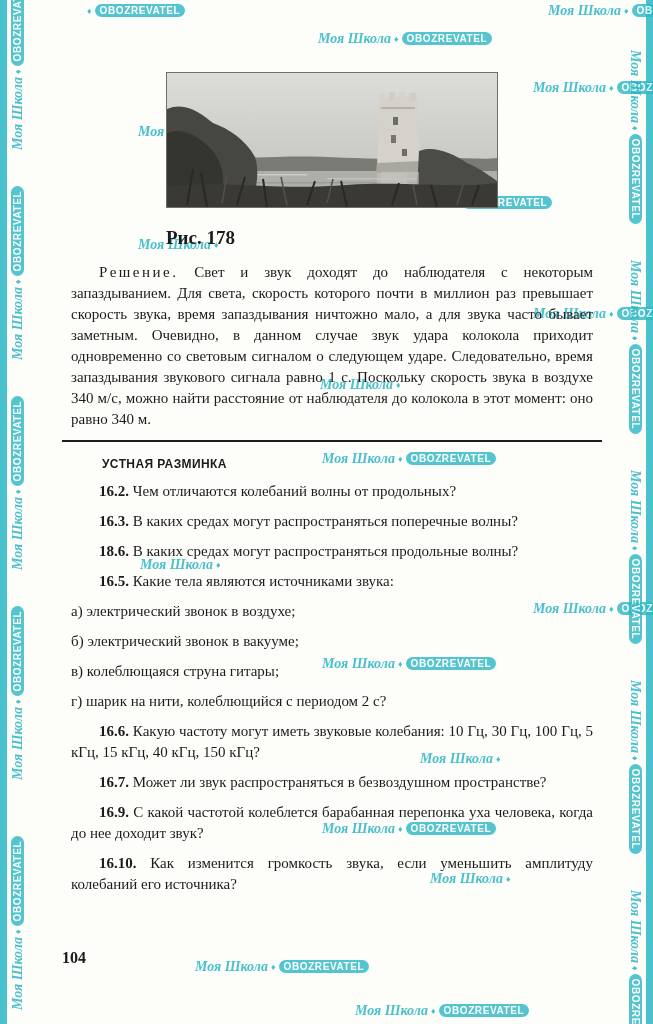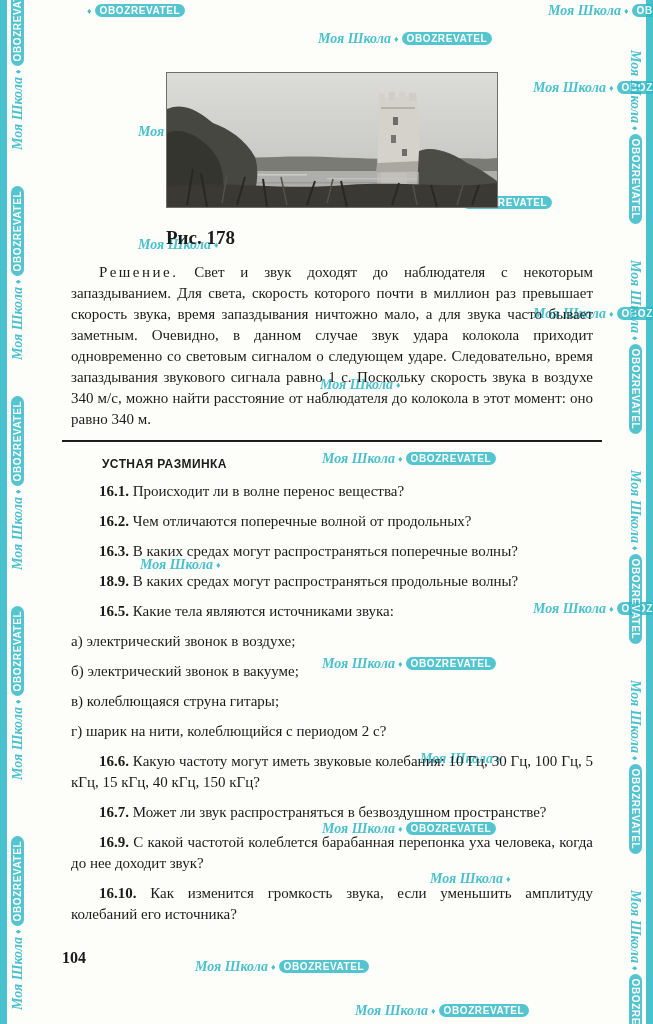--- a/index.html
+++ b/index.html
@@ -191,24 +191,23 @@
       </svg>
       <div id="figcaption">Рис. 178</div>
     </div>
 
     <p id="solution" class="body-text"><span class="solution-lead">Решение.</span> <span>Свет и звук доходят до наблюдателя с некоторым запаздыванием. Для света, скорость которого почти в миллион раз превышает скорость звука, время запаздывания ничтожно мало, а для звука часто бывает заметным. Очевидно, в данном случае звук удара колокола приходит одновременно со световым сигналом о следующем ударе. Следовательно, время запаздывания звукового сигнала равно 1 с. Поскольку скорость звука в воздухе 340 м/с, можно найти расстояние от наблюдателя до колокола в этот момент: оно равно 340 м.</span></p>
 
     <hr id="divider">
 
     <div id="section-title">УСТНАЯ РАЗМИНКА</div>
 
-    <p class="q body-text"><b class="qnum">16.1.</b> <span>Происходит ли в волне перенос вещества?</span></p>
-    <p class="q body-text"><b class="qnum">16.2.</b> <span>Чем отличаются поперечные волной от продольных?</span></p>
+    <p class="q body-text"><b class="qnum">16.2.</b> <span>Чем отличаются колебаний волны от продольных?</span></p>
     <p class="q body-text"><b class="qnum">16.3.</b> <span>В каких средах могут распространяться поперечные волны?</span></p>
-    <p class="q body-text"><b class="qnum">18.9.</b> <span>В каких средах могут распространяться продольные волны?</span></p>
+    <p class="q body-text"><b class="qnum">18.6.</b> <span>В каких средах могут распространяться продольные волны?</span></p>
     <p class="q body-text"><b class="qnum">16.5.</b> <span>Какие тела являются источниками звука:</span></p>
     <p class="q sub body-text">а) электрический звонок в воздухе;</p>
     <p class="q sub body-text">б) электрический звонок в вакууме;</p>
     <p class="q sub body-text">в) колеблющаяся струна гитары;</p>
     <p class="q sub body-text">г) шарик на нити, колеблющийся с периодом 2 с?</p>
     <p class="q body-text"><b class="qnum">16.6.</b> <span>Какую частоту могут иметь звуковые колебания: 10 Гц, 30 Гц, 100 Гц, 5 кГц, 15 кГц, 40 кГц, 150 кГц?</span></p>
     <p class="q body-text"><b class="qnum">16.7.</b> <span>Может ли звук распространяться в безвоздушном пространстве?</span></p>
     <p class="q body-text"><b class="qnum">16.9.</b> <span>С какой частотой колеблется барабанная перепонка уха человека, когда до нее доходит звук?</span></p>
     <p class="q body-text"><b class="qnum">16.10.</b> <span>Как изменится громкость звука, если уменьшить амплитуду колебаний его источника?</span></p>
 

